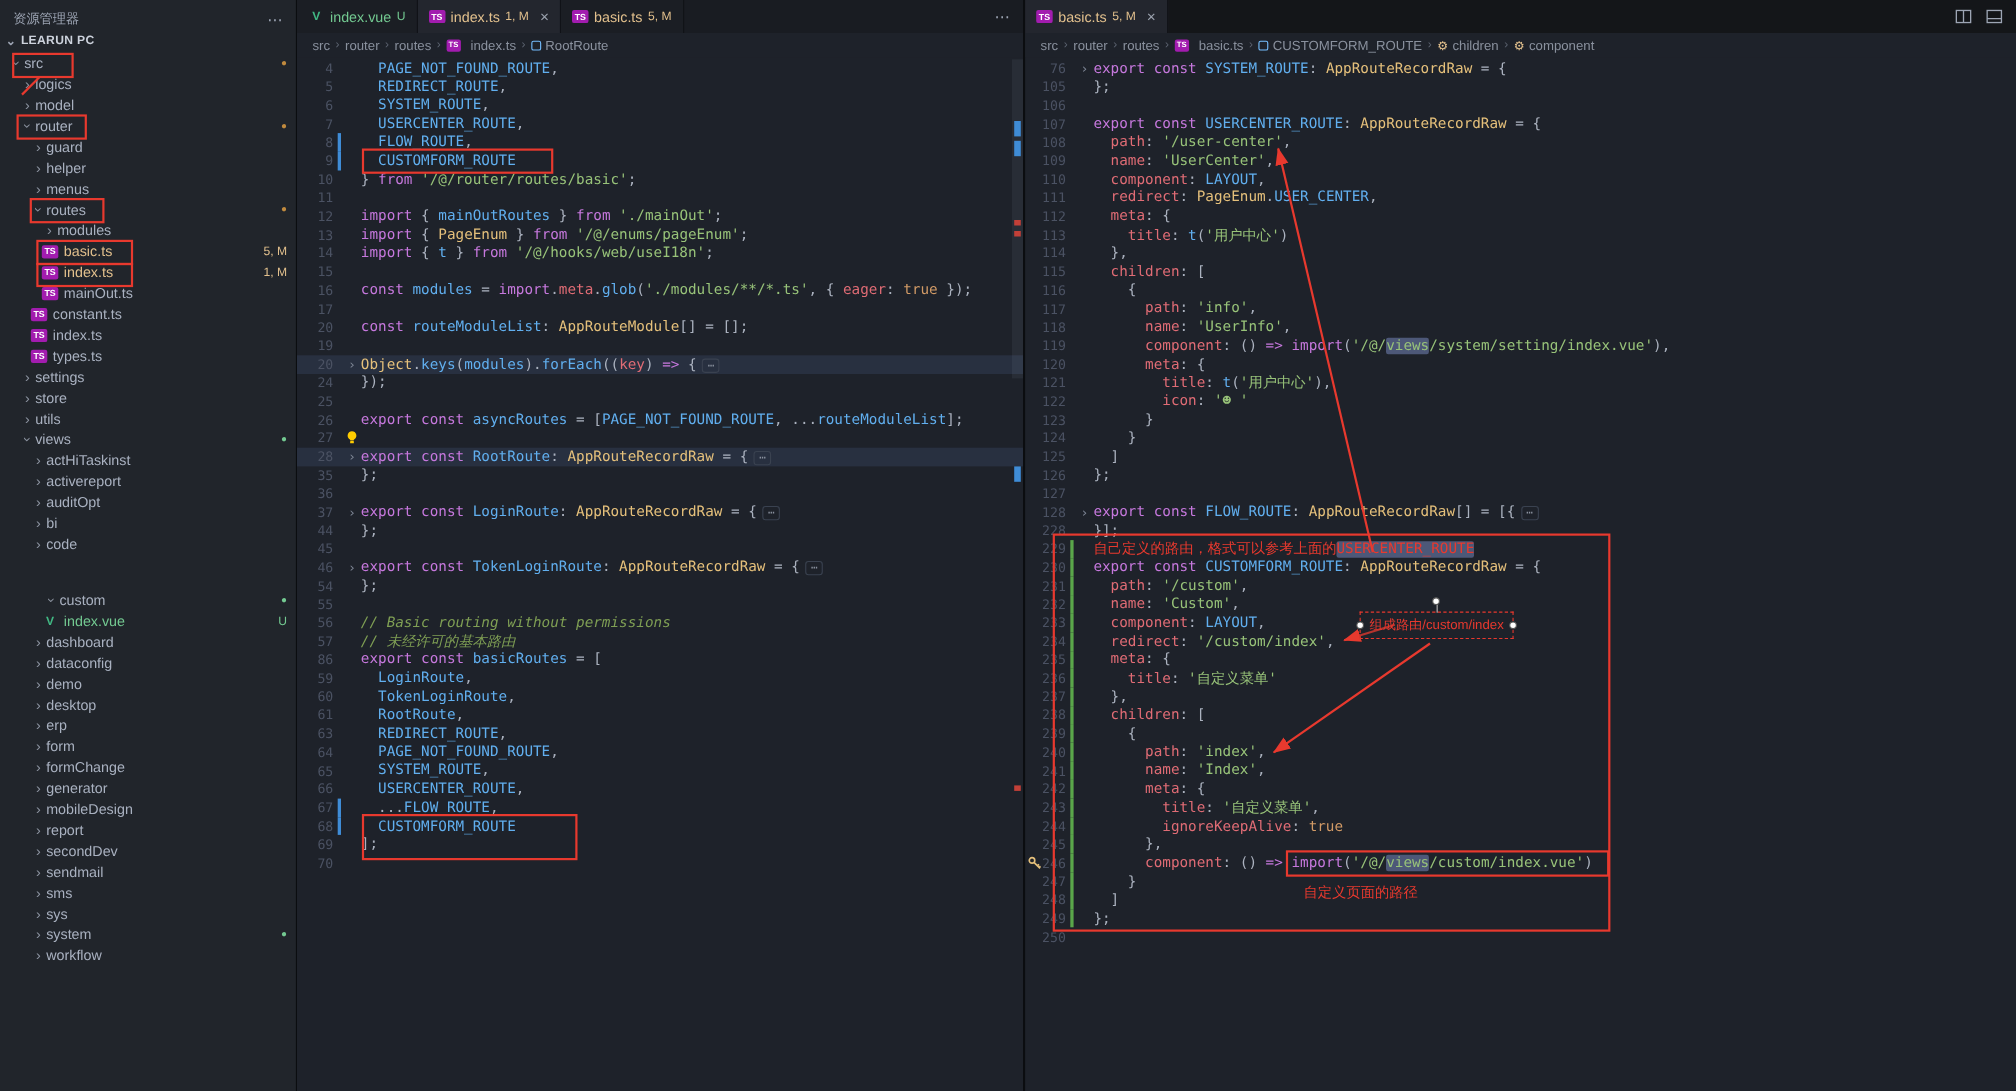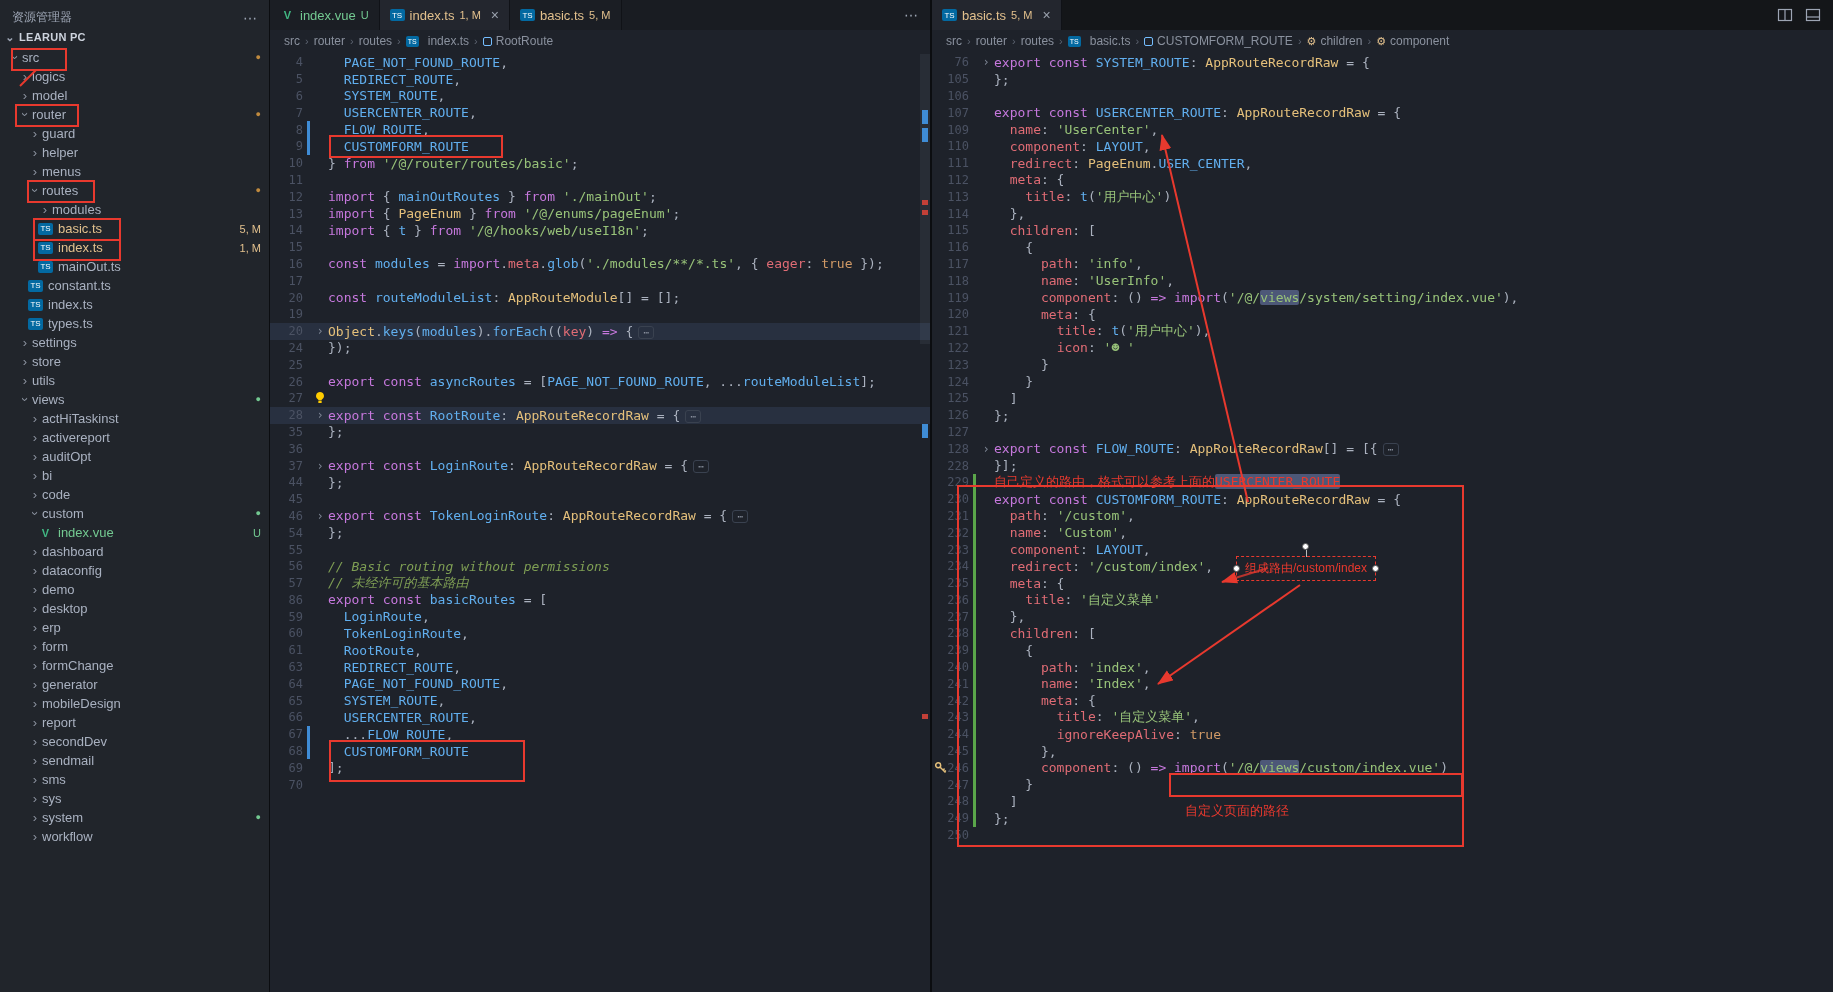--- a/index.html
+++ b/index.html
@@ -10,21 +10,21 @@
 .sidebar{width:270px;flex:none;background:#21252b;border-right:1px solid #0b0d10;display:flex;flex-direction:column}
 .sidebar-header{height:26px;display:flex;align-items:flex-end;padding:0 12px;font-size:12px;color:#9da5b4}
 .sb-more{margin-left:auto;color:#9da5b4;font-size:14px;cursor:pointer}
 .section-header{height:22px;display:flex;align-items:center;font-weight:bold;font-size:11px;color:#cdd3dd;letter-spacing:.3px;gap:3px;padding:0 4px}
 .sec-chev{font-size:11px;color:#9da5b4;width:12px;text-align:center}
 .tree{flex:1;overflow:hidden}
 .tree-row{height:19px;display:flex;align-items:center;font-size:13px;color:#a9b1c0;cursor:pointer;padding-right:8px}
 .twisty{width:14px;flex:none;color:#8a919e;font-size:13px;text-align:center;display:inline-block;line-height:1}
 .twisty.open{transform:rotate(90deg)}
 .ficon{flex:none;display:inline-flex;align-items:center;justify-content:center}
-.ficon.ts{width:15px;height:12px;background:#0369a1;color:#fff;font-size:8px;font-weight:normal;border-radius:2px;margin-right:5px}
+.ficon.ts{width:15px;height:12px;background:#a21caf;color:#fff;font-size:8px;font-weight:bold;border-radius:2px;margin-right:5px}
 .ficon.vue{width:15px;height:12px;color:#41b883;font-size:11px;font-weight:bold;margin-right:5px}
 .tlabel{white-space:nowrap}
 .tlabel.mod{color:var(--c-modified)}
 .tlabel.unt{color:var(--c-untracked)}
 .tbadge{margin-left:auto;font-size:11px}
 .tbadge.mod{color:var(--c-modified)}
 .tbadge.unt{color:var(--c-untracked)}
 .tdot{margin-left:auto;font-size:9px;line-height:1}
 .tdot.mod{color:#c08a3e}
 .tdot.add{color:var(--c-untracked)}
@@ -201,21 +201,21 @@
           <span class="tlabel">auditOpt</span>
         </div>
         <div class="tree-row" style="padding-left: 28px;">
           <span class="twisty">›</span>
           <span class="tlabel">bi</span>
         </div>
         <div class="tree-row" style="padding-left: 28px;">
           <span class="twisty">›</span>
           <span class="tlabel">code</span>
         </div>
-        <div class="tree-row" style="padding-left: 28px;">
+        <div class="tree-row" style="padding-left: 40px; margin-top: 32px;">
           <span class="twisty open">›</span>
           <span class="tlabel">custom</span>
           <span class="tdot add">●</span>
         </div>
         <div class="tree-row" style="padding-left: 38px;">
           <span class="ficon vue">V</span>
           <span class="tlabel unt">index.vue</span>
           <span class="tbadge unt">U</span>
         </div>
         <div class="tree-row" style="padding-left: 28px;">
@@ -684,20 +684,26 @@
             <span class="ln">106</span>
             <span class="git"></span>
             <span class="foldc"></span>
             <span class="ct"></span>
           </div>
           <div class="cl">
             <span class="ln">107</span>
             <span class="git"></span>
             <span class="foldc"></span>
             <span class="ct"><span class="tok-k">export</span><span> </span><span class="tok-k">const</span><span> </span><span class="tok-v">USERCENTER_ROUTE</span><span>: </span><span class="tok-t">AppRouteRecordRaw</span><span> = {</span></span>
+          </div>
+          <div class="cl">
+            <span class="ln">108</span>
+            <span class="git"></span>
+            <span class="foldc"></span>
+            <span class="ct"><span>  </span><span class="tok-r">path</span><span>: </span><span class="tok-s">'/user-center'</span><span>,</span></span>
           </div>
           <div class="cl">
             <span class="ln">109</span>
             <span class="git"></span>
             <span class="foldc"></span>
             <span class="ct"><span>  </span><span class="tok-r">name</span><span>: </span><span class="tok-s">'UserCenter'</span><span>,</span></span>
           </div>
           <div class="cl">
             <span class="ln">110</span>
             <span class="git"></span>

